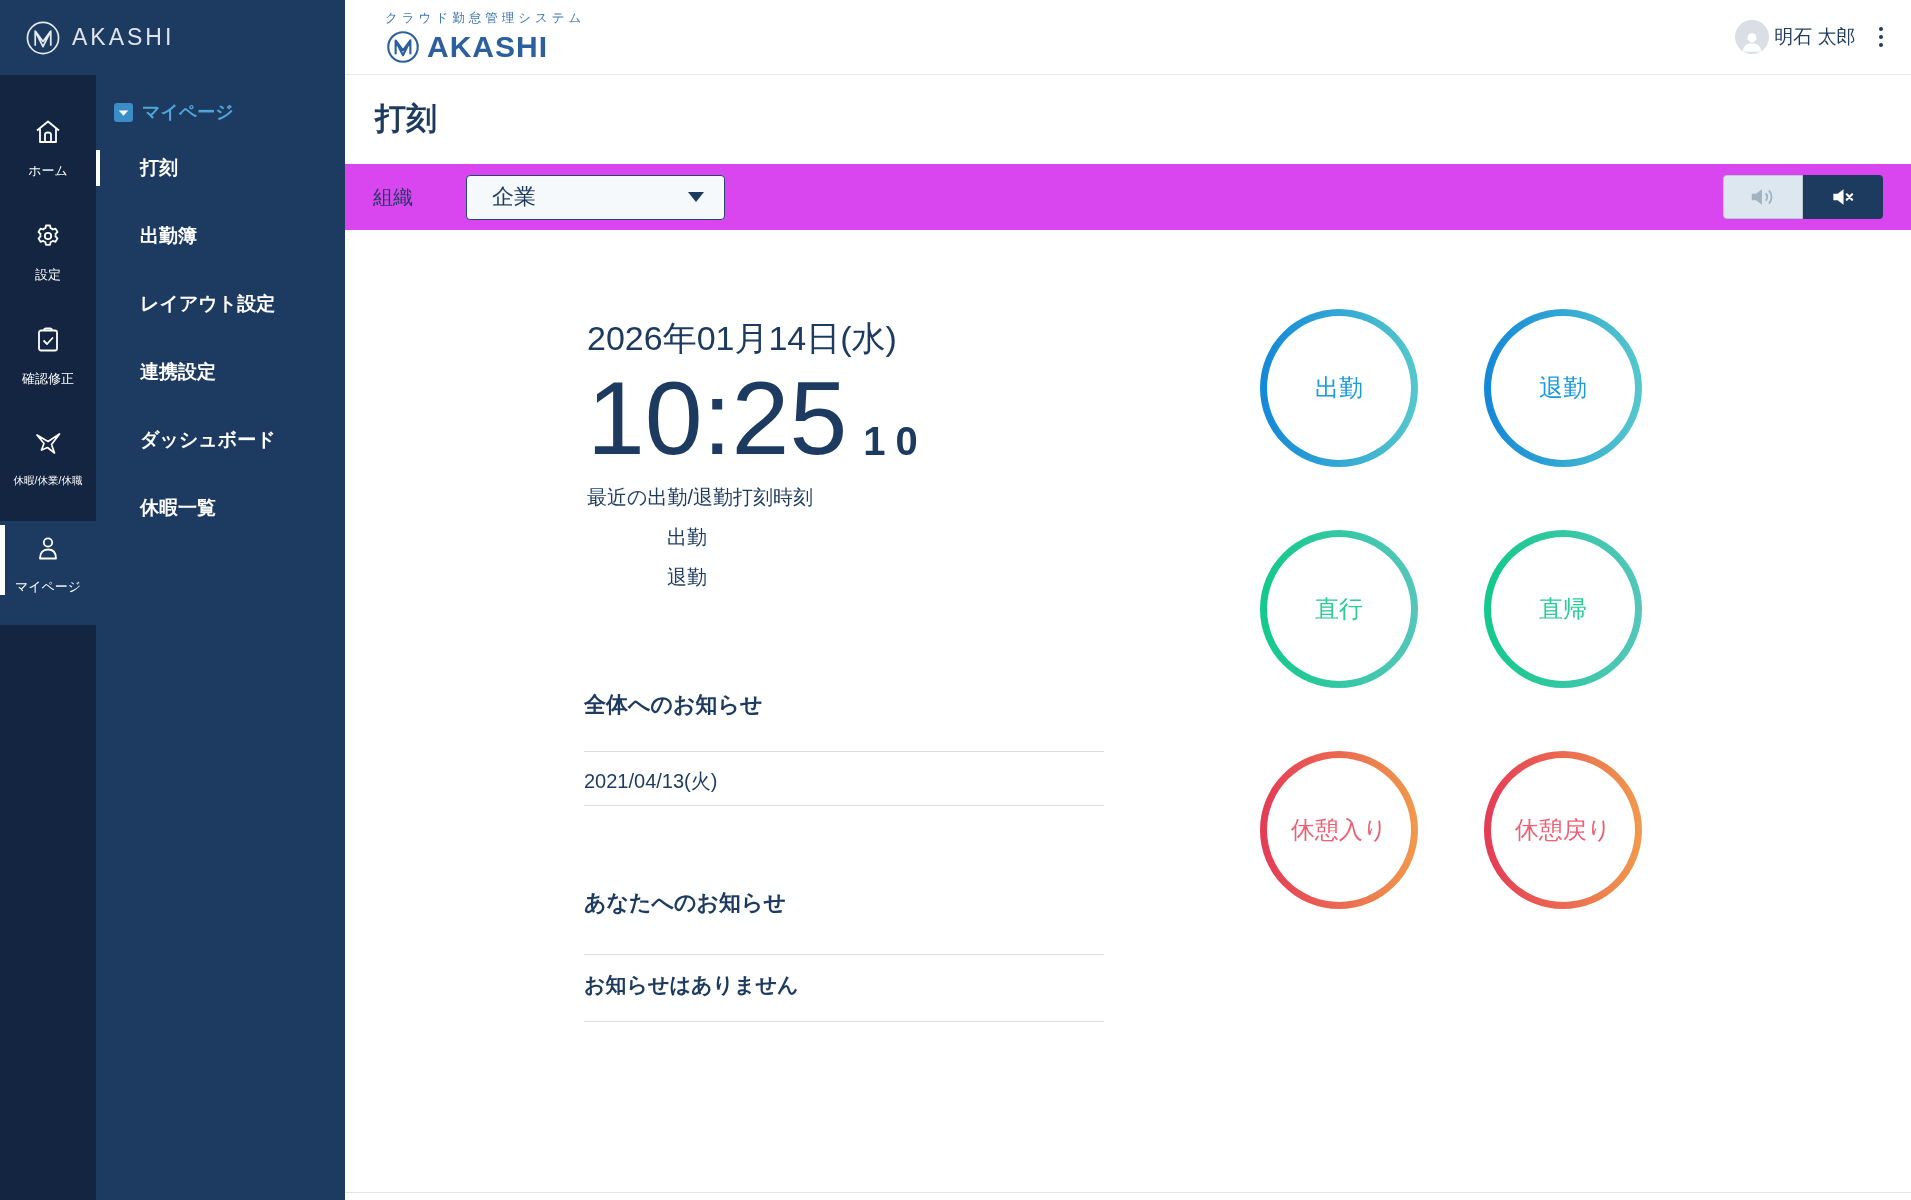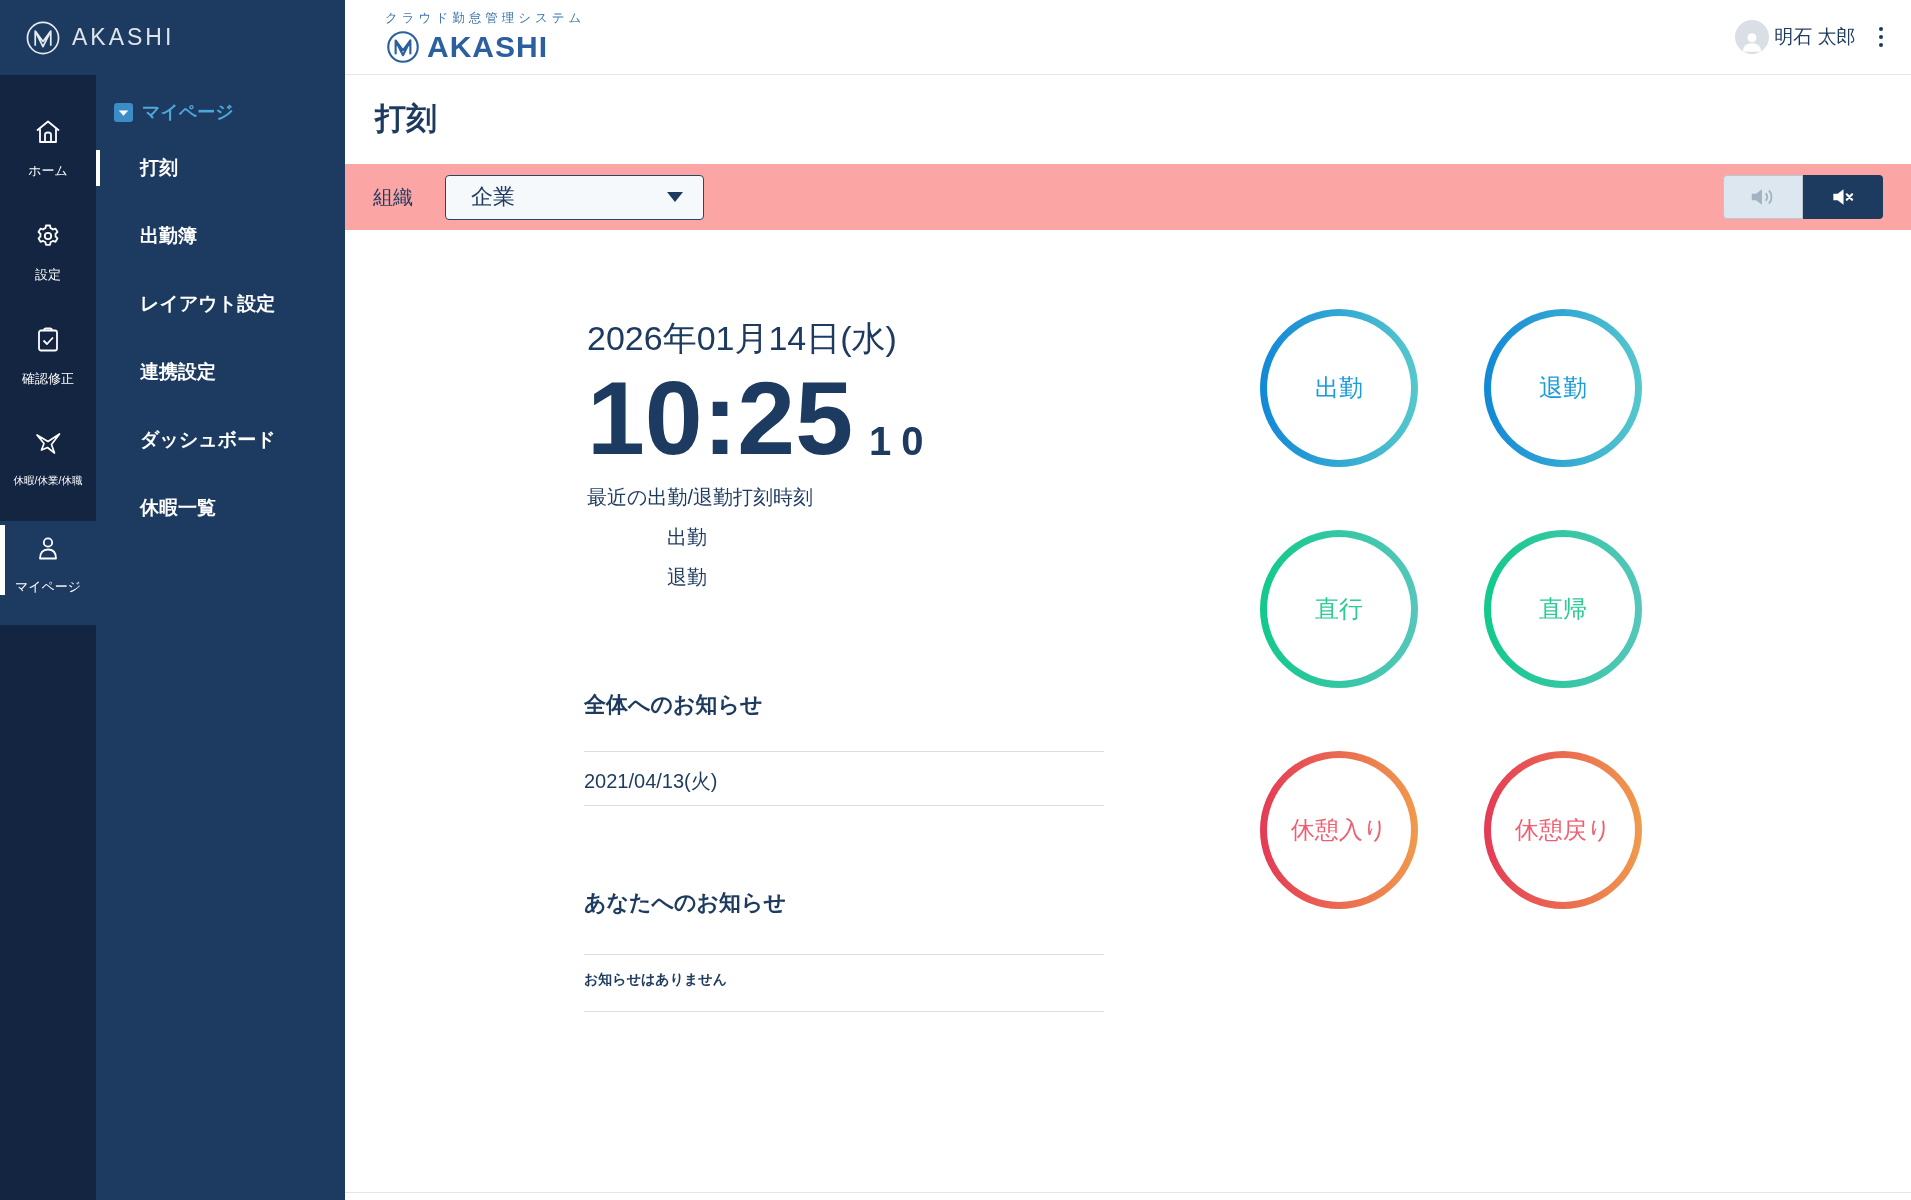--- a/index.html
+++ b/index.html
@@ -36,54 +36,54 @@
   .hlogo-row svg { width:36px; height:36px; color:#2b5f9e; }
   .huser { margin-left:auto; margin-right:24px; display:flex; align-items:center; gap:5px; }
   .avatar { width:34px; height:34px; border-radius:50%; background:#d9dfe5; display:flex; align-items:flex-end; justify-content:center; overflow:hidden; cursor:pointer; }
   .avatar svg { width:26px; height:26px; }
   .uname { font-size:19px; color:#1d3a5f; cursor:pointer; }
   .kebab { display:flex; flex-direction:column; gap:3.5px; margin-left:14px; cursor:pointer; padding:4px; }
   .kebab i { width:4.5px; height:4.5px; border-radius:50%; background:#1d3a5f; }
 
   
   .page-title { position:absolute; left:375px; top:98px; font-size:31px; font-weight:bold; color:#1d3a5f; }
-  .toolbar { position:absolute; left:345px; right:0; top:164px; height:66px; background:#fca5a5; display:flex; align-items:center; }
+  .toolbar { position:absolute; left:345px; right:0; top:164px; height:66px; background:#d946ef; display:flex; align-items:center;gap:21px; }
   .org-label { margin-left:28px; font-size:20px; color:#1d3a5f; }
   .select { margin-left:32px; width:259px; height:45px; background:#f6f9fc; border:1px solid #26476b; border-radius:4px; display:flex; align-items:center; padding:0 20px 0 25px; font-size:22px; color:#1d3a5f; cursor:pointer; }
   .caret { margin-left:auto; width:0; height:0; border-left:8px solid transparent; border-right:8px solid transparent; border-top:10px solid #1d3a5f; }
   .sound-group { margin-left:auto; margin-right:28px; display:flex; }
   .sbtn { width:80px; height:44px; display:flex; align-items:center; justify-content:center; cursor:pointer; }
   .sbtn svg { width:30px; height:26px; }
   .sbtn.on { background:#dde7f0; border:1px solid #b9c7d3; border-radius:4px 0 0 4px; color:#a3b2c0; }
   .sbtn.mute { background:#1d3a5f; border-radius:0 4px 4px 0; }
 
   
   .clockarea { position:absolute; left:587px; top:316px; color:#1d3a60; }
   .cdate { font-size:34px; }
   .ctime-row { display:flex; align-items:flex-end; margin-top:4px; }
-  .ctime { font-size:104px; font-weight:bold; line-height:1.0; }
+  .ctime { font-size:104px; font-weight:normal; line-height:1.0; }
   .csec { font-size:40px; font-weight:bold; letter-spacing:10px; margin-left:16px; padding-bottom:6px; }
 
   
   .recent { position:absolute; left:587px; top:484px; color:#1d3a5f; font-size:20px; }
   .r-row { margin-top:13px; padding-left:80px; }
 
   
   .notices { position:absolute; left:584px; top:690px; width:520px; color:#1d3a5f; }
   .n-title { font-size:22px; font-weight:bold; }
   .divider { height:1px; background:#d9dee3; }
   .d1 { margin-top:31px; }
   .notice-head { display:flex; align-items:center; justify-content:space-between; margin-top:20px; }
   .notice-title { font-size:21px; font-weight:bold; }
   .chev-btn { width:33px; height:33px; border-radius:50%; background:#90a6bb; display:flex; align-items:center; justify-content:center; cursor:pointer; }
   .chev-btn svg { width:16px; height:16px; }
   .notice-date { font-size:20px; margin-top:16px; margin-bottom:10px; }
   .sec2 { margin-top:82px; }
   .d3 { margin-top:36px; }
-  .empty-msg { font-size:14px; font-weight:bold; margin-top:16px; margin-bottom:22px; }
+  .empty-msg { font-size:21px; font-weight:bold; margin-top:16px; margin-bottom:22px; }
 
   
   .stamps { position:absolute; left:1260px; top:309px; display:grid; grid-template-columns:158px 158px; grid-auto-rows:158px; column-gap:66px; row-gap:63px; }
   .stamp { border-radius:50%; position:relative; display:flex; align-items:center; justify-content:center; cursor:pointer; }
   .stamp::before { content:""; position:absolute; inset:7px; background:#fff; border-radius:50%; }
   .stamp span { position:relative; font-size:24px; }
   .stamp.blue  { background:linear-gradient(90deg,#1287d8,#55c8cd); }  .stamp.blue span  { color:#1a9bdb; }
   .stamp.green { background:linear-gradient(90deg,#12c98b,#55c6bb); }  .stamp.green span { color:#2bcb96; }
   .stamp.red   { background:linear-gradient(90deg,#e43a56,#f09a4c); }  .stamp.red span   { color:#ef5f73; }
 

